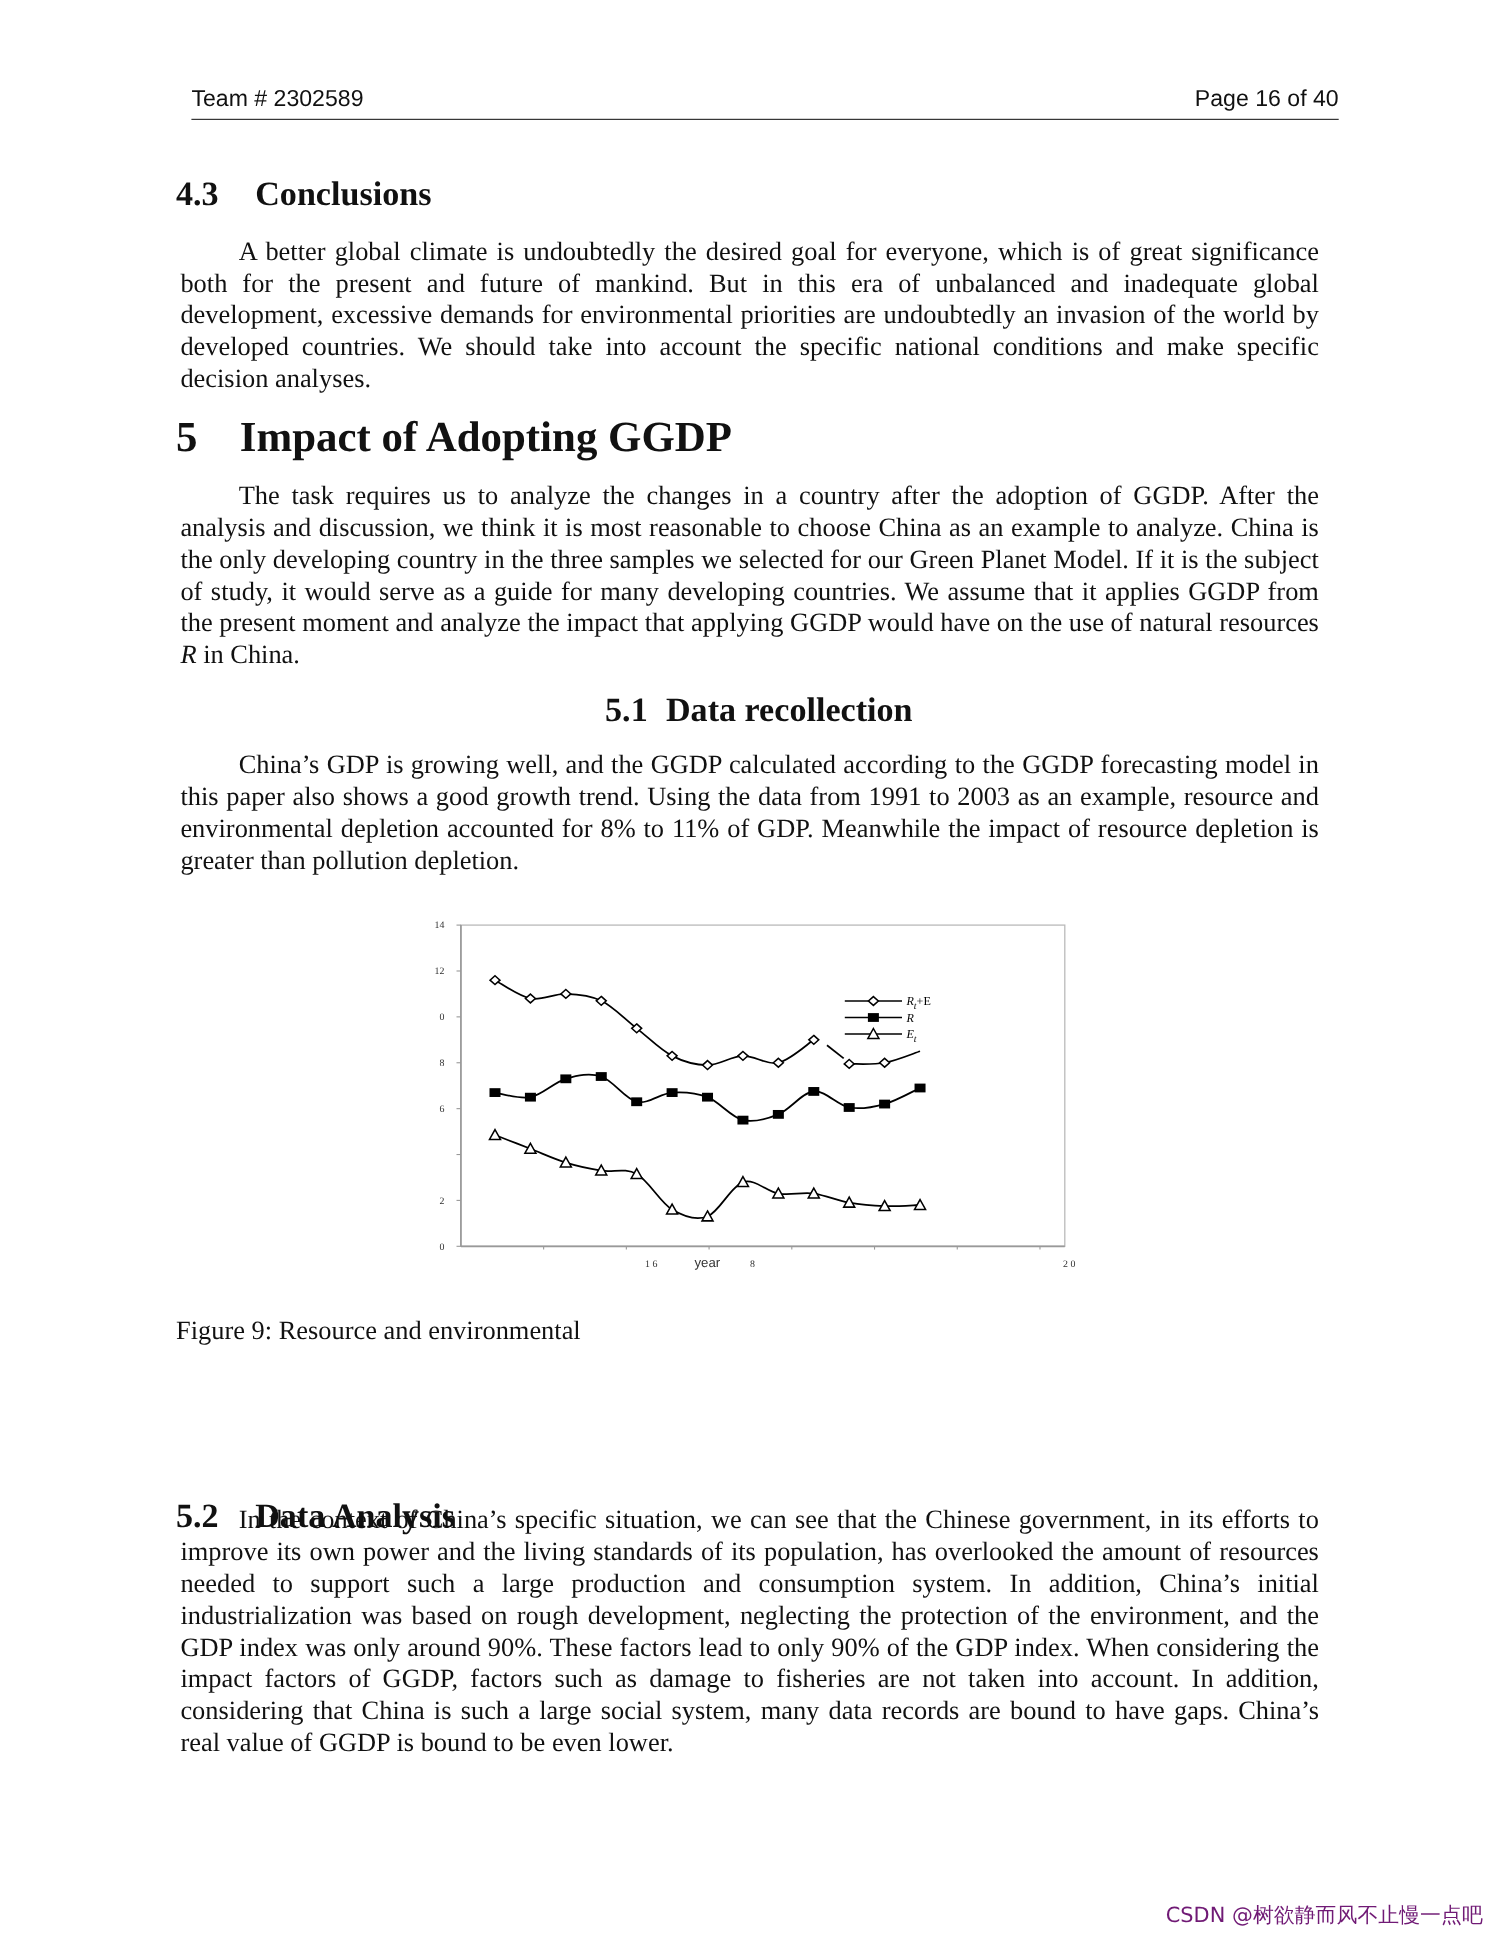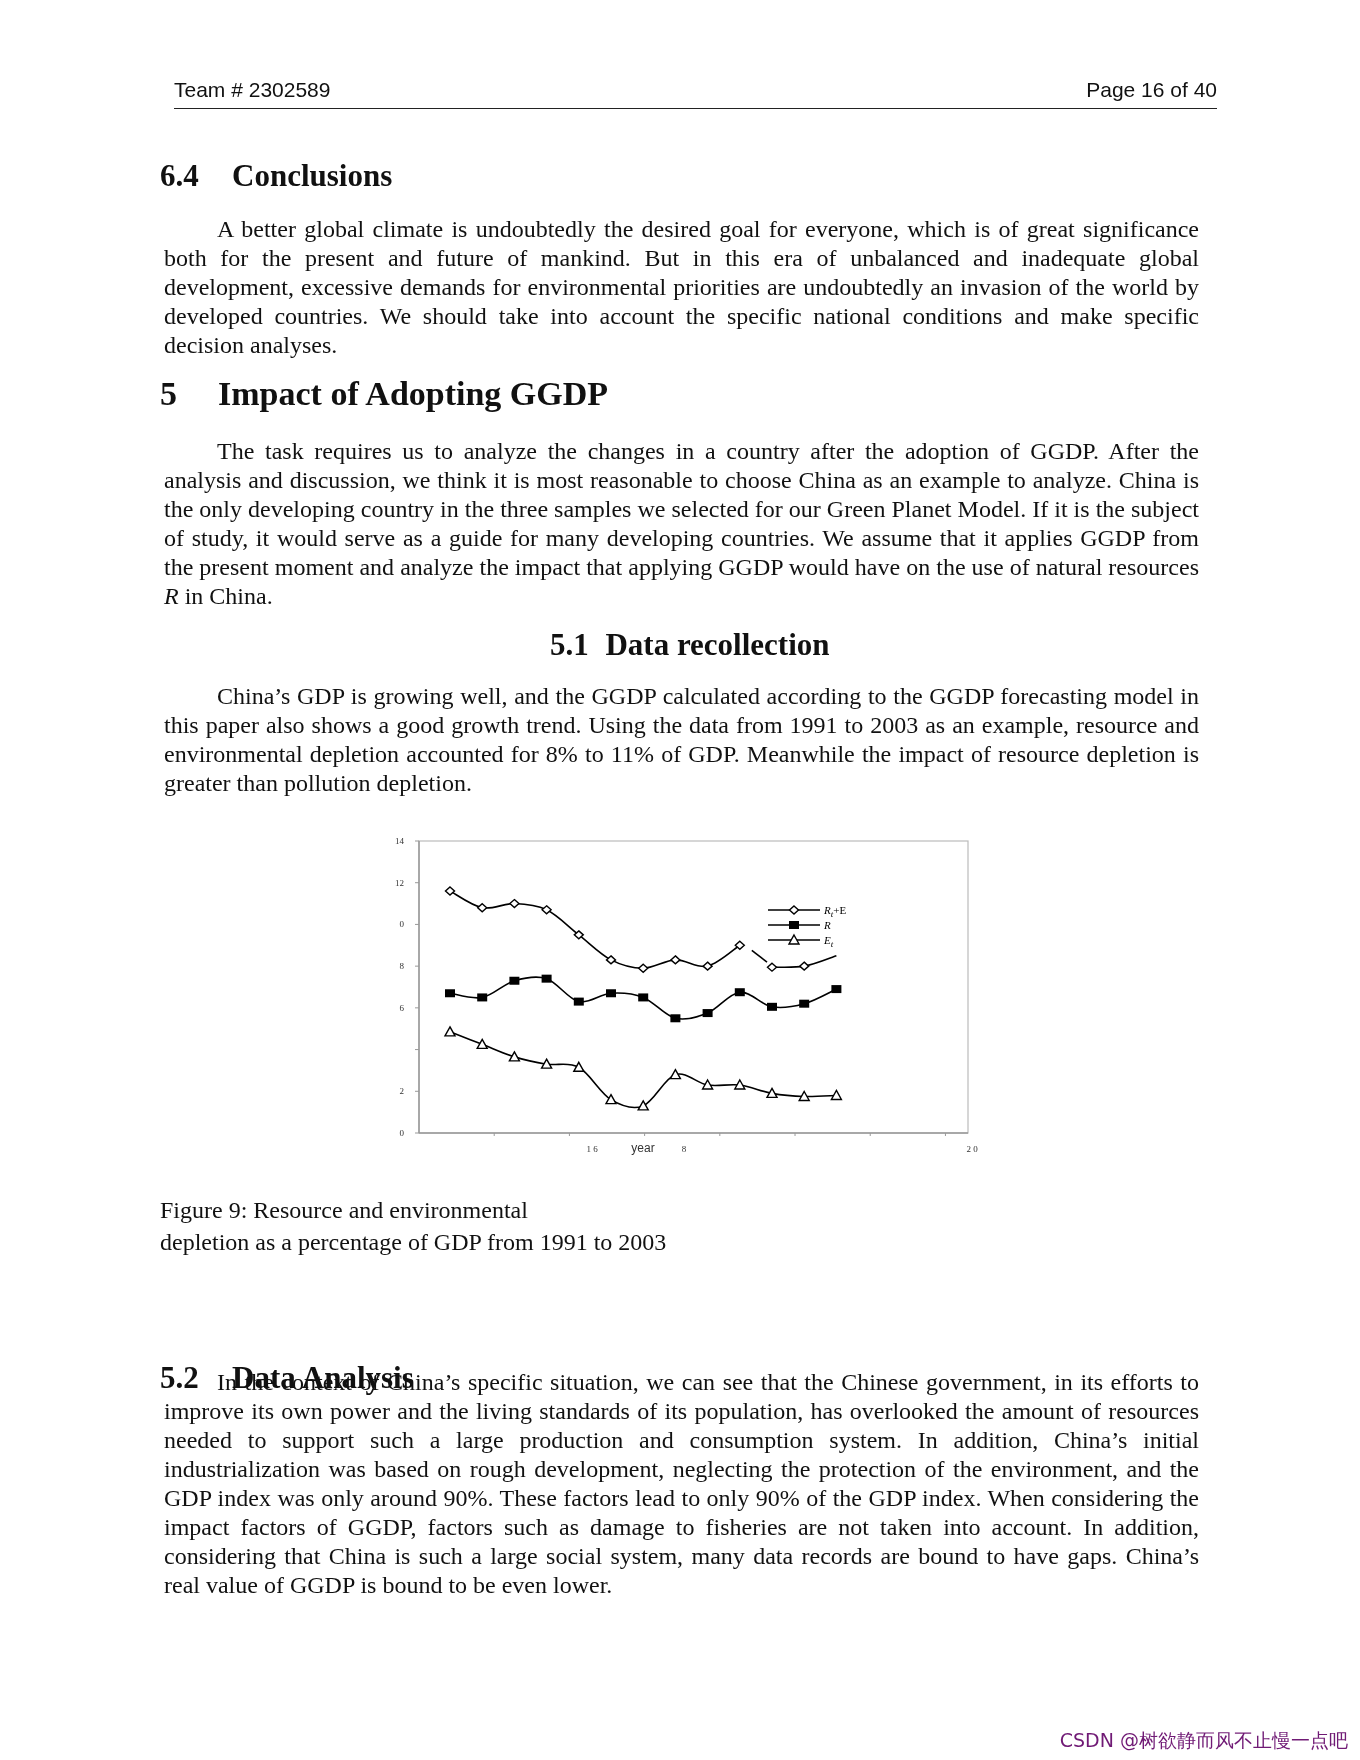--- a/index.html
+++ b/index.html
@@ -2,39 +2,39 @@
 <html><head>
 <meta charset="utf-8">
 <style>
   html, body { margin:0; padding:0; background:#ffffff; }
   body { width:1360px; height:1760px; position:relative; overflow:hidden; font-family:"Liberation Serif", serif; color:#111; }
   .header { position:absolute; left:160px; top:78px; width:1043px; height:30px; border-bottom:1.5px solid #222; font-family:"Liberation Sans", sans-serif; font-size:21px;margin-left:14px; }
   .header .left { position:absolute; left:0; top:0; }
   .header .right { position:absolute; right:0; top:0; }
   .sec { position:absolute; left:160px; width:1043px; }
   h2.subsec { font-size:31px; font-weight:bold; margin:0; }
-  h1.section { font-size:34px; font-weight:bold; margin:0; }
+  h1.section { font-size:39px; font-weight:bold; margin:0; }
   .num { display:inline-block; width:72px; }
   .num1 { display:inline-block; width:58px; }
   p.body { margin:4px; font-size:24px; line-height:29px; text-align:justify; text-indent:53px; }
   .figure { position:absolute; left:360px; top:830px; width:620px; height:330px; }
   .caption { position:absolute; left:160px; width:1043px; top:1194px; text-align:left; font-size:24px; line-height:32px; }
   .watermark { position:absolute; right:12px; top:1728px; font-family:"DejaVu Sans", sans-serif; font-size:19px; color:#701a75; }
   svg text { font-family:"Liberation Serif", serif; }
 </style>
 </head>
 <body>
 
 <div class="header">
   <span class="left">Team # 2302589</span>
   <span class="right">Page 16 of 40</span>
 </div>
 
 <div class="sec" style="top:158px;">
-  <h2 class="subsec"><span class="num">6.4</span><span>Conclusions</span></h2>
+  <h2 class="subsec"><span class="num">4.3</span><span>Conclusions</span></h2>
 </div>
 <div class="sec" style="top:211px;">
   <p class="body">A better global climate is undoubtedly the desired goal for everyone, which is of great significance both for the present and future of mankind. But in this era of unbalanced and inadequate global development, excessive demands for environmental priorities are undoubtedly an invasion of the world by developed countries. We should take into account the specific national conditions and make specific decision analyses.</p>
 </div>
 
 <div class="sec" style="top:375px;">
   <h1 class="section"><span class="num1">5</span><span>Impact of Adopting GGDP</span></h1>
 </div>
 <div class="sec" style="top:433px;">
   <p class="body"><span>The task requires us to analyze the changes in a country after the adoption of GGDP. After the analysis and discussion, we think it is most reasonable to choose China as an example to analyze. China is the only developing country in the three samples we selected for our Green Planet Model. If it is the subject of study, it would serve as a guide for many developing countries. We assume that it applies GGDP from the present moment and analyze the impact that applying GGDP would have on the use of natural resources </span><i>R</i><span> in China.</span></p>
@@ -128,21 +128,20 @@
       <line x1="408" y1="95" x2="460" y2="95" stroke="#000" stroke-width="1.4"></line>
       <rect x="429" y="91" width="10" height="8" fill="#000"></rect>
       <text x="464" y="99" font-size="11" fill="#000"><tspan font-style="italic">R</tspan></text>
       <line x1="408" y1="110" x2="460" y2="110" stroke="#000" stroke-width="1.4"></line>
       <polygon points="434,105 439,114 429,114" fill="#fff" stroke="#000" stroke-width="1.4"></polygon>
       <text x="464" y="114" font-size="11" fill="#000"><tspan font-style="italic">E</tspan><tspan font-style="italic" font-size="9" dy="3">t</tspan></text>
     </svg>
 </div>
 <div class="caption">
   <div>Figure 9: Resource and environmental</div>
-  <div>depletion as a percentage of GDP from 1991 to 2003</div>
 </div>
 
 <div class="sec" style="top:1312px;margin-top:48px;">
   <h2 class="subsec"><span class="num">5.2</span><span>Data Analysis</span></h2>
 </div>
 <div class="sec" style="top:1364px;">
   <p class="body">In the context of China’s specific situation, we can see that the Chinese government, in its efforts to improve its own power and the living standards of its population, has overlooked the amount of resources needed to support such a large production and consumption system. In addition, China’s initial industrialization was based on rough development, neglecting the protection of the environment, and the GDP index was only around 90%. These factors lead to only 90% of the GDP index. When considering the impact factors of GGDP, factors such as damage to fisheries are not taken into account. In addition, considering that China is such a large social system, many data records are bound to have gaps. China’s real value of GGDP is bound to be even lower.</p>
 </div>
 
 <div class="watermark">CSDN @树欲静而风不止慢一点吧</div>

